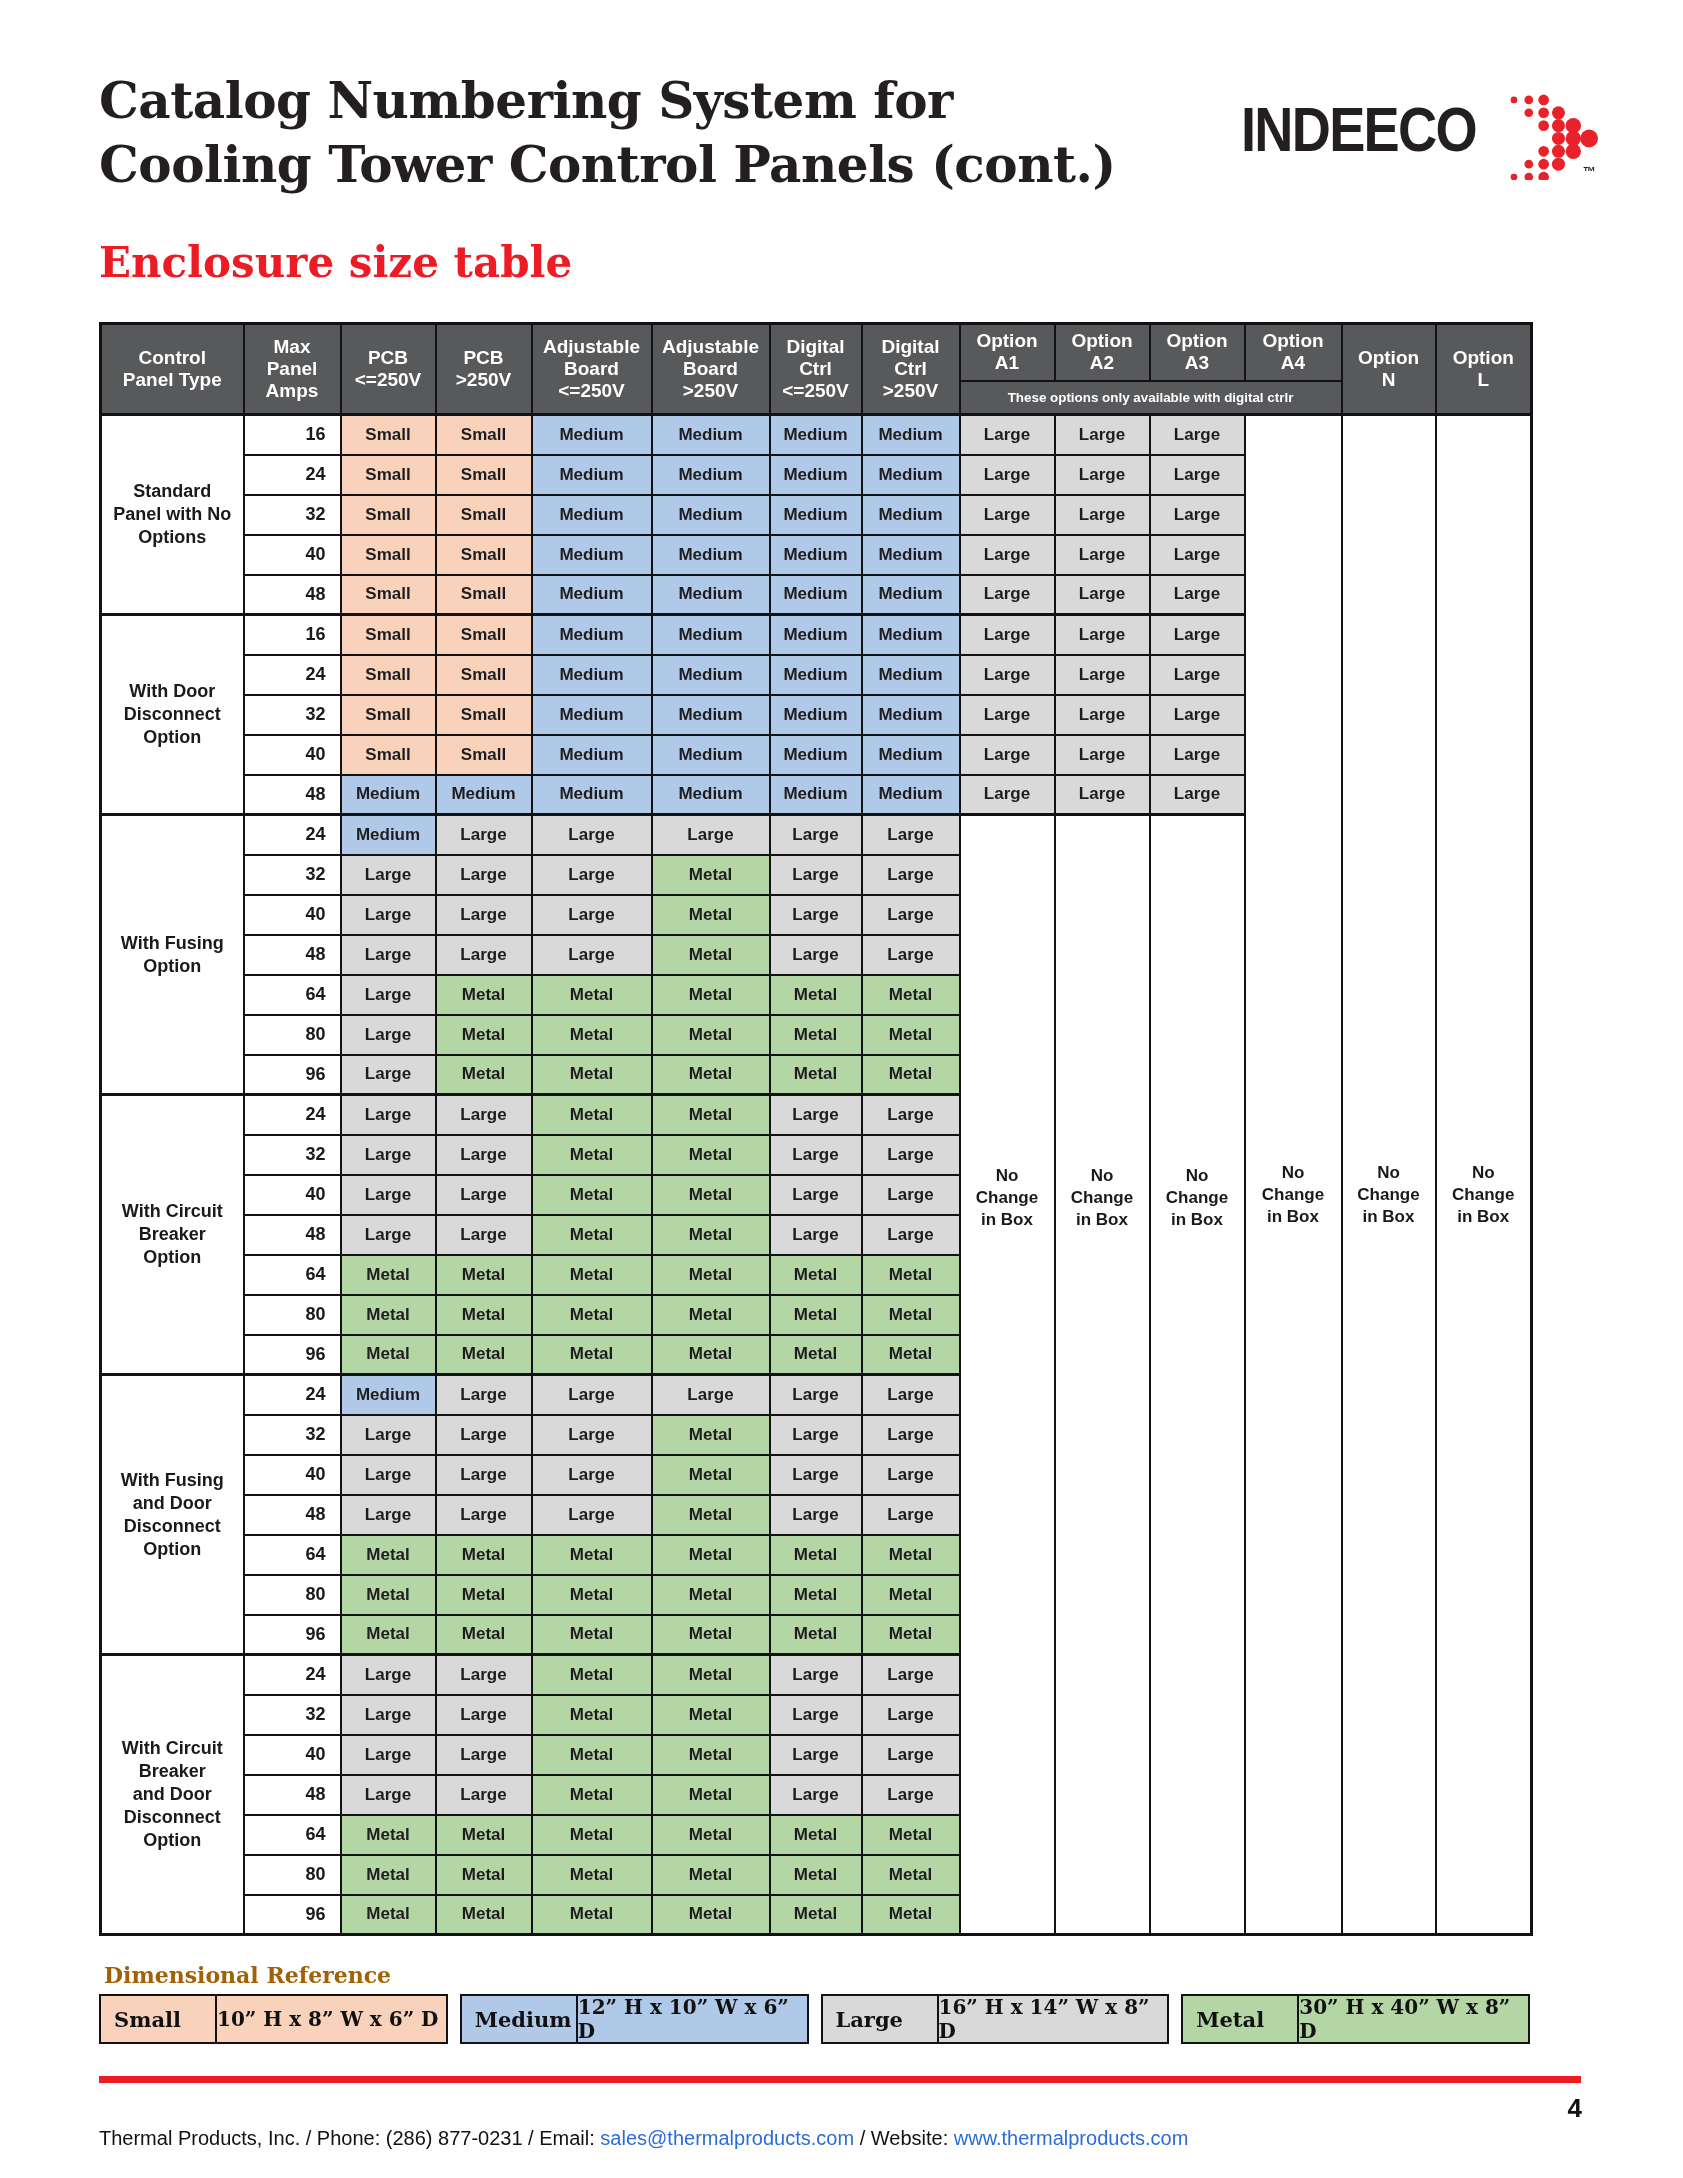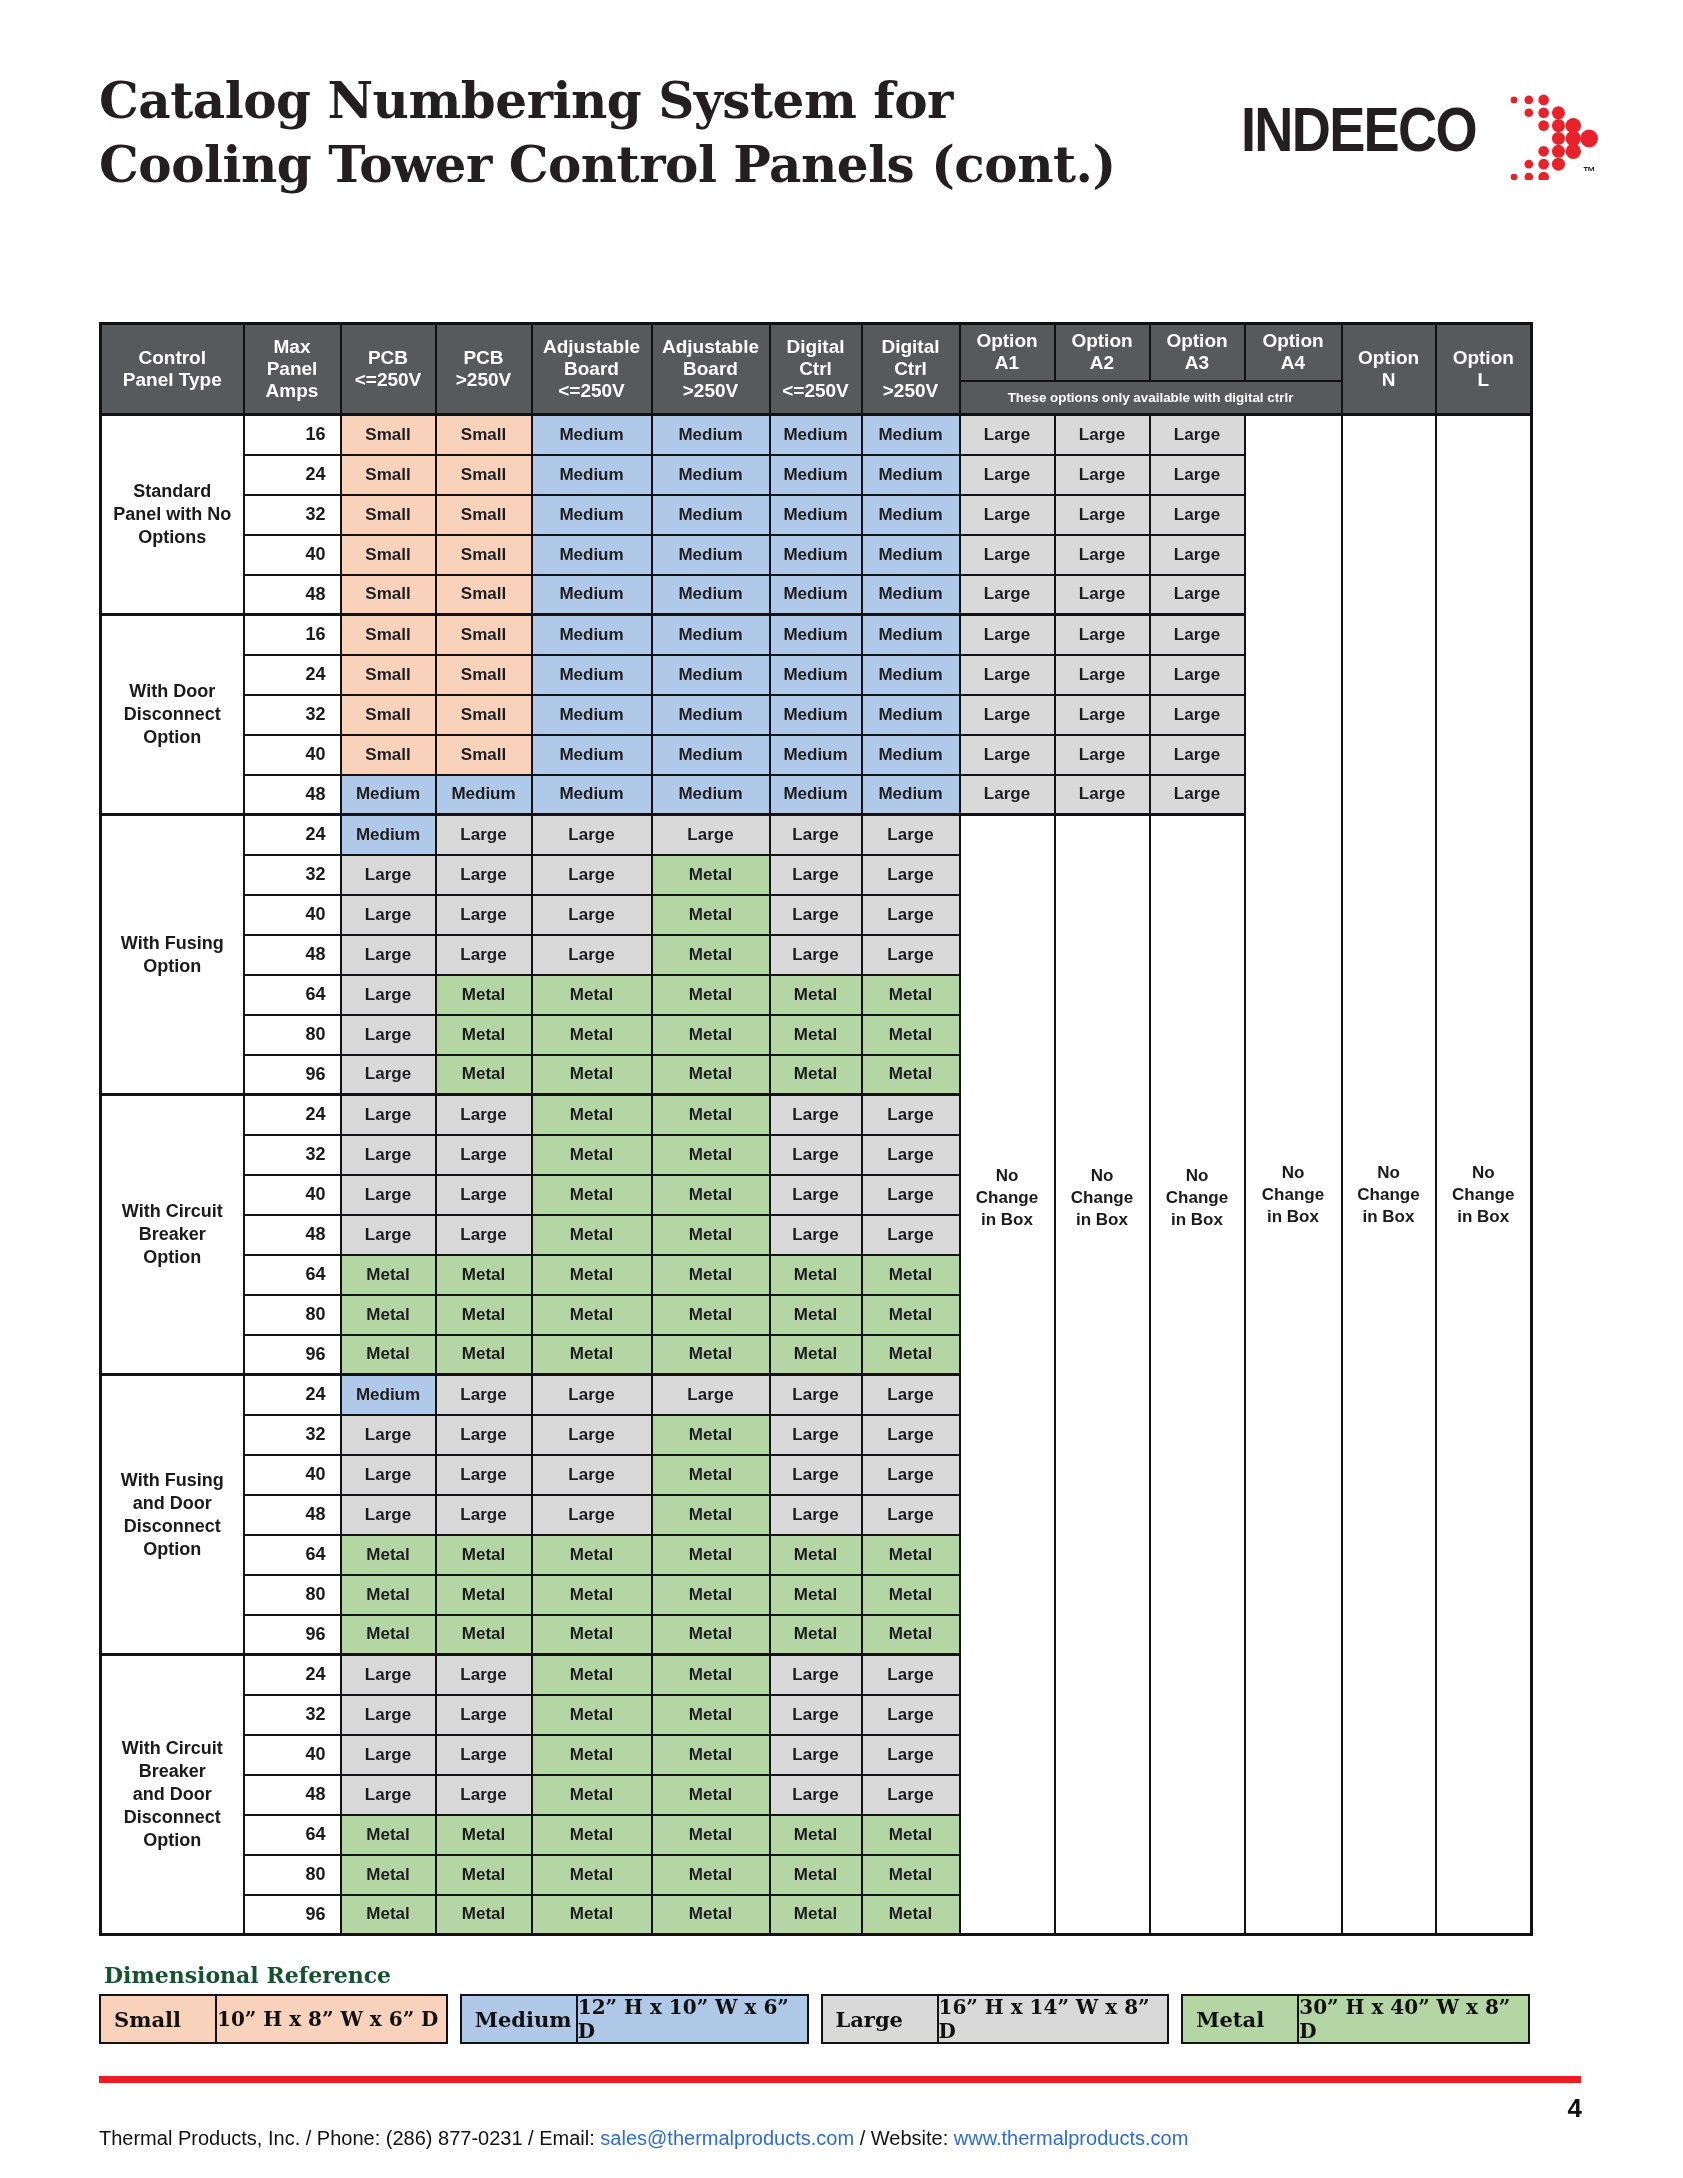--- a/index.html
+++ b/index.html
@@ -39,21 +39,21 @@
   td.noc-center{vertical-align:middle;padding-top:40px;}
   td.noc-offset{position:relative;vertical-align:top;}
   td.noc-offset .lbl{position:absolute;top:349px;left:0;right:0;max-width:none;}
   td.noc-offset .lbl span{display:inline-block;max-width:73px;}
   tr.sec-first td{border-top:3px solid #121214;}
   .sz-small{background:var(--c-small);} .sz-medium{background:var(--c-medium);}
   .sz-large{background:var(--c-large);} .sz-metal{background:var(--c-metal);}
 
   
   .legend-heading{position:absolute;left:104px;top:1962px;font-family:"DejaVu Serif",serif;
-                  font-weight:800;font-size:22px;color:#14532d;}
+                  font-weight:800;font-size:22px;color:#a16207;}
   .legend{position:absolute;left:99px;top:1994px;width:1431px;display:flex;gap:12px;}
   .legend-box{flex:1;display:flex;height:46px;border:2.5px solid #121214;}
   .legend-label{width:101px;border-right:2.5px solid #121214;display:flex;align-items:center;
                 padding-left:13px;font-family:"DejaVu Serif",serif;font-weight:800;font-size:21px;color:#111;}
   .legend-dims{flex:1;display:flex;align-items:center;
                font-family:"DejaVu Serif",serif;font-weight:700;font-size:20px;color:#111;}
 
   
   .rule{position:absolute;left:99px;top:2076px;width:1482px;height:7px;background:var(--c-accent);}
   .pagenum{position:absolute;left:1436px;top:2093px;width:146px;text-align:right;
@@ -94,20 +94,21 @@
             <circle cx="53" cy="72" r="6.6"></circle>
           <circle cx="8" cy="85" r="3.4"></circle>
             <circle cx="23" cy="85" r="4.4"></circle>
             <circle cx="38" cy="85" r="5.4"></circle>
         </g>
       </svg>
     </span>
     <span class="logo-tm">™</span>
   </div>
 
+  <div class="h2">Enclosure size table</div>
 
   <div class="tablewrap">
     <table>
       <colgroup>
         <col style="width:143px">
           <col style="width:97px">
           <col style="width:95px">
           <col style="width:96px">
         <col style="width:120px">
           <col style="width:118px">

